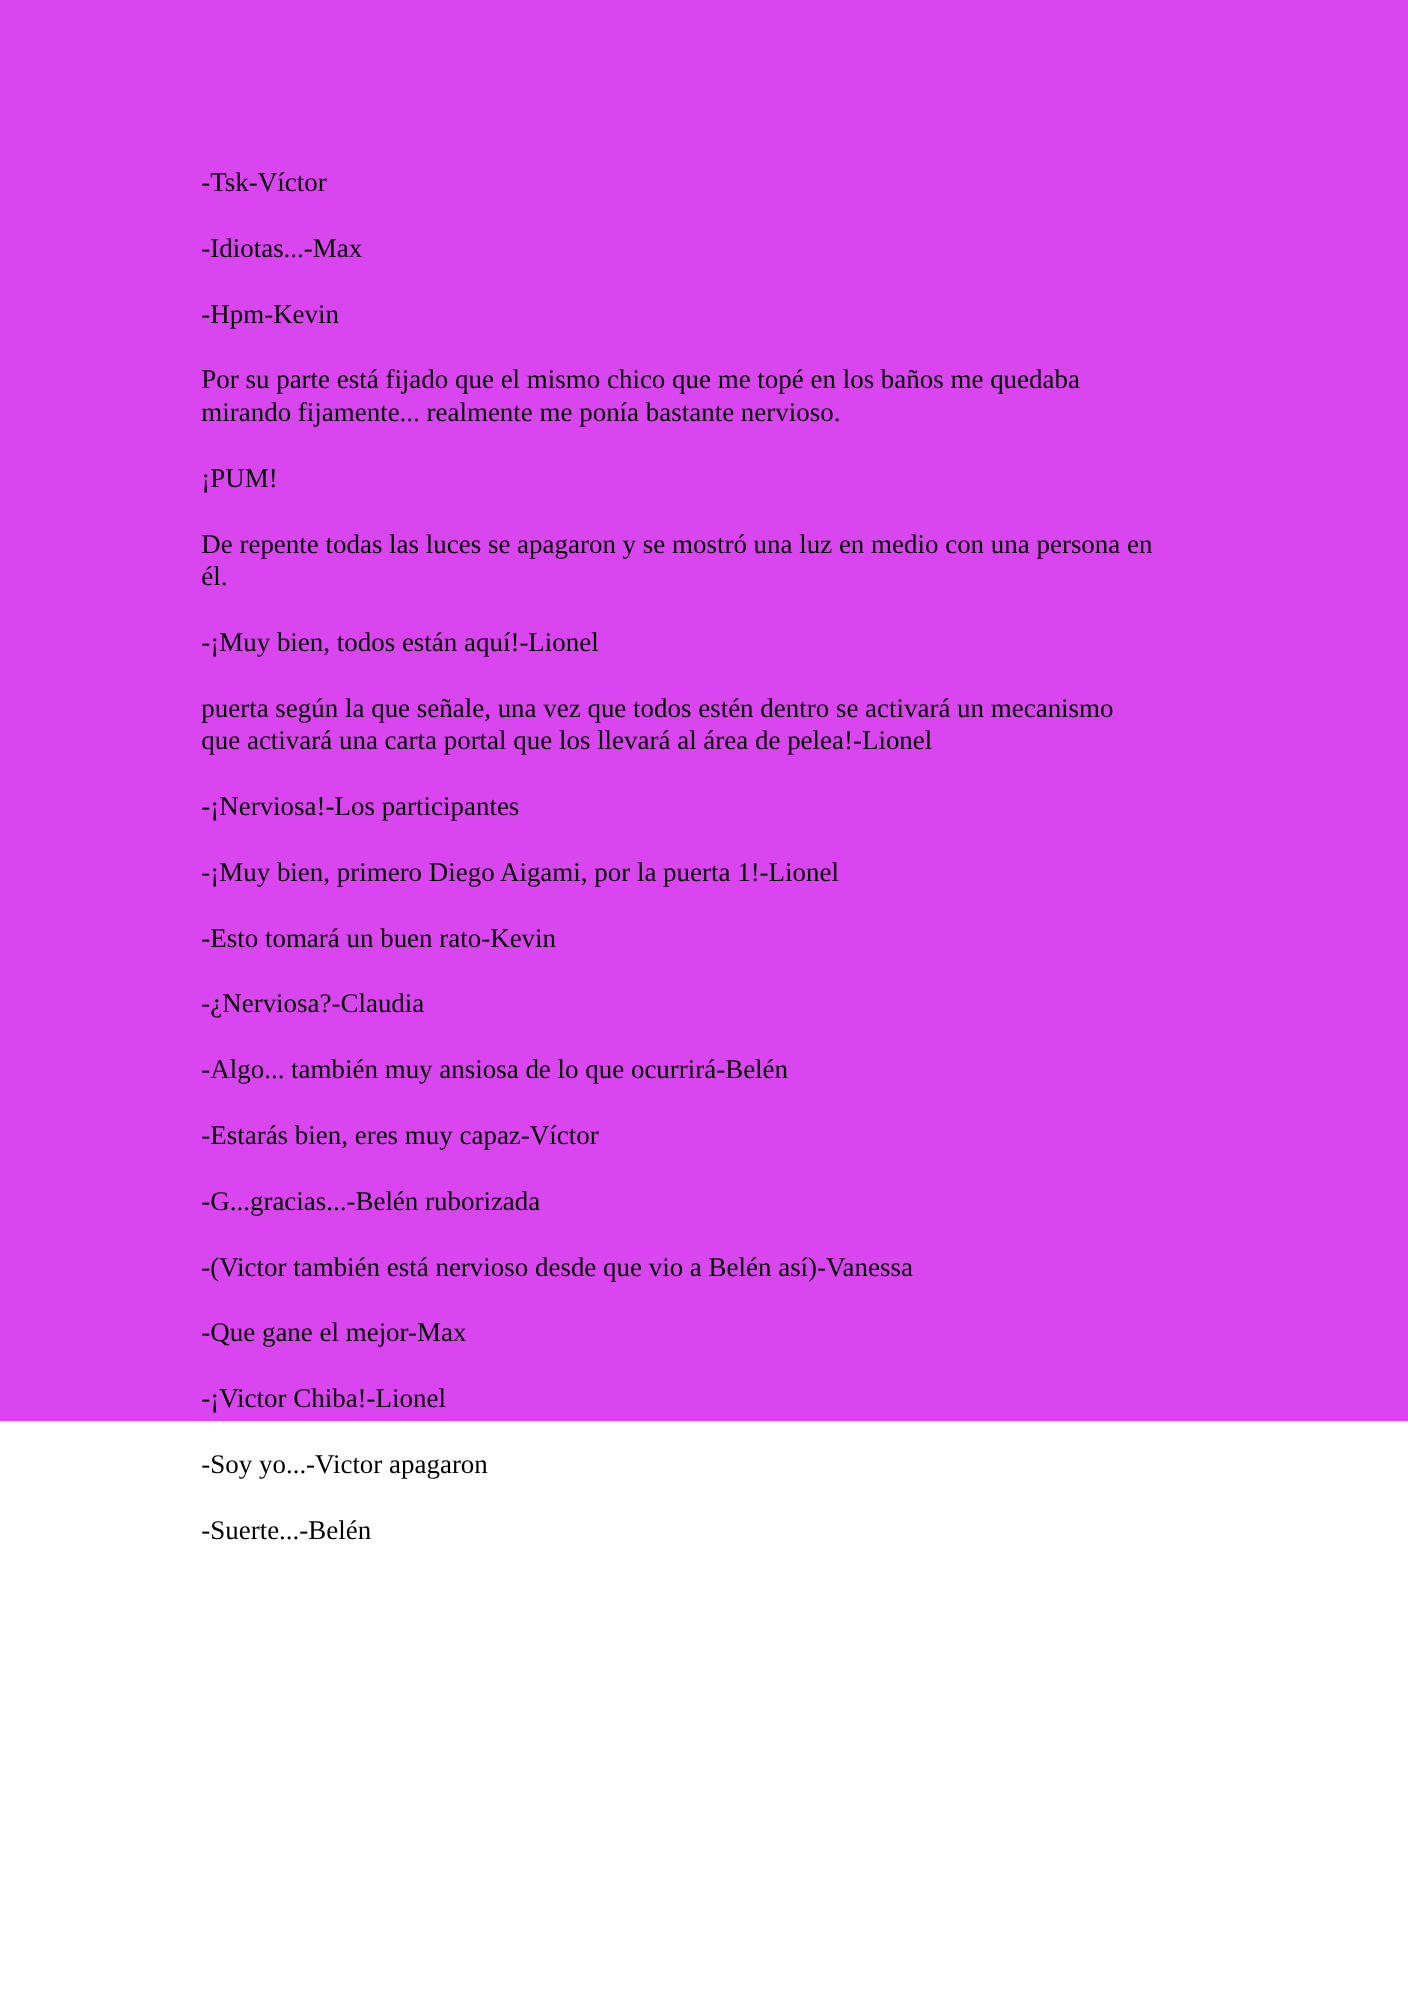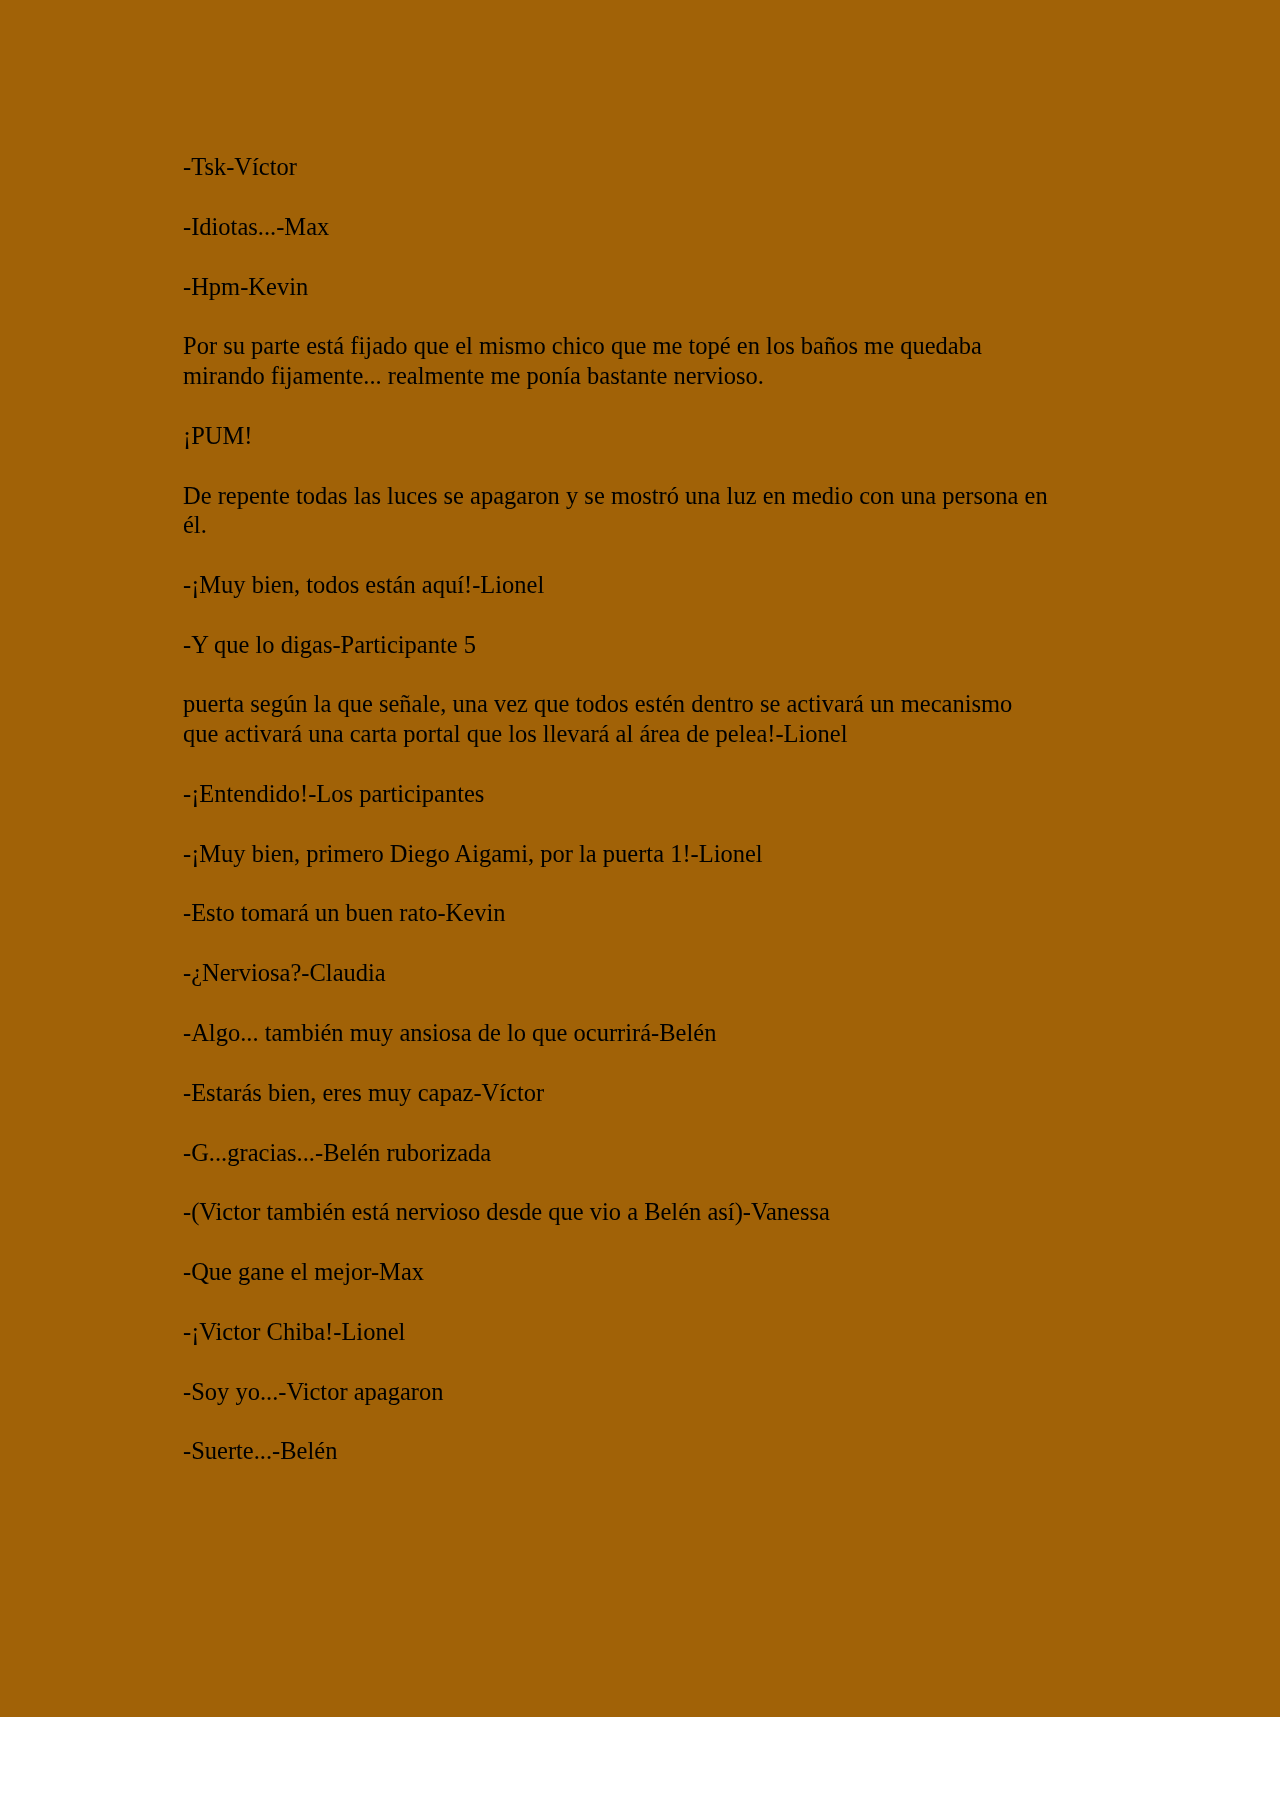--- a/index.html
+++ b/index.html
@@ -13,22 +13,22 @@
     position: relative;
     overflow: hidden;
     font-family: "Liberation Serif", "DejaVu Serif", serif;
     color: #000000;
   }
   .page {
     position: absolute;
     left: 0;
     top: 0;
     width: 1280px;
-    height: 1717px;
-    background: #a16207;
+    height: 1292px;
+    background: #d946ef;
   }
   .content {
     position: absolute;
     left: 183px;
     top: 152px;
     width: 920px;
   }
   .para {
     font-size: 24.5px;
     line-height: 29.6px;
@@ -61,28 +61,25 @@
       <span class="line">¡PUM!</span>
     </p>
     <p class="para">
       <span class="line">De repente todas las luces se apagaron y se mostró una luz en medio con una persona en</span>
       <span class="line">él.</span>
     </p>
     <p class="para">
       <span class="line">-¡Muy bien, todos están aquí!-Lionel</span>
     </p>
     <p class="para">
-      <span class="line">-Y que lo digas-Participante 5</span>
-    </p>
-    <p class="para">
       <span class="line">puerta según la que señale, una vez que todos estén dentro se activará un mecanismo</span>
       <span class="line">que activará una carta portal que los llevará al área de pelea!-Lionel</span>
     </p>
     <p class="para">
-      <span class="line">-¡Entendido!-Los participantes</span>
+      <span class="line">-¡Nerviosa!-Los participantes</span>
     </p>
     <p class="para">
       <span class="line">-¡Muy bien, primero Diego Aigami, por la puerta 1!-Lionel</span>
     </p>
     <p class="para">
       <span class="line">-Esto tomará un buen rato-Kevin</span>
     </p>
     <p class="para">
       <span class="line">-¿Nerviosa?-Claudia</span>
     </p>

